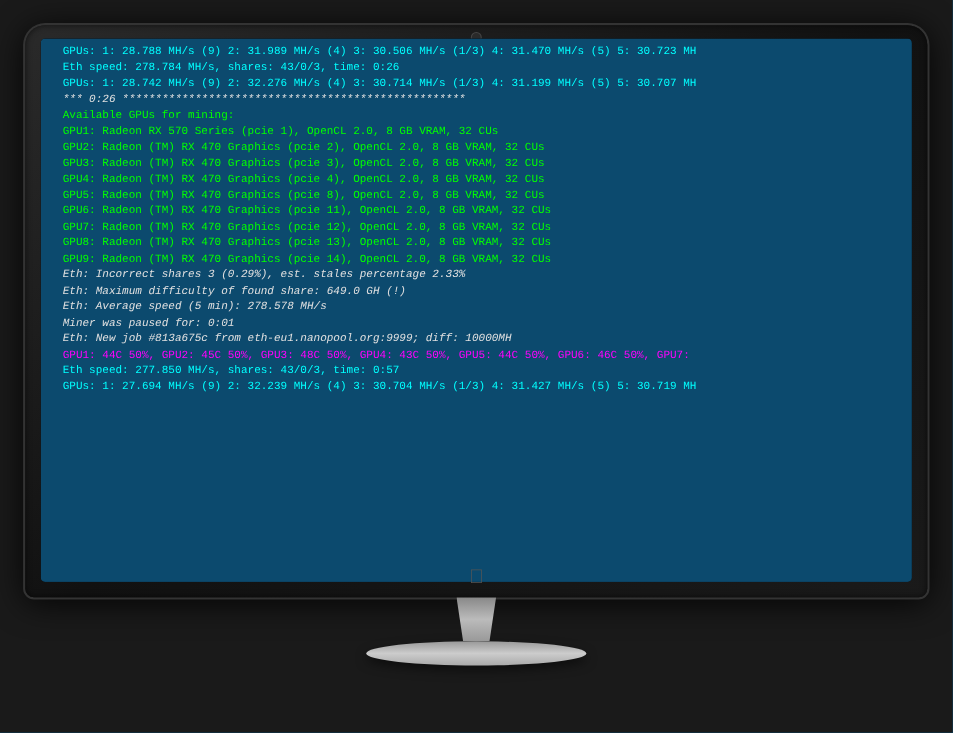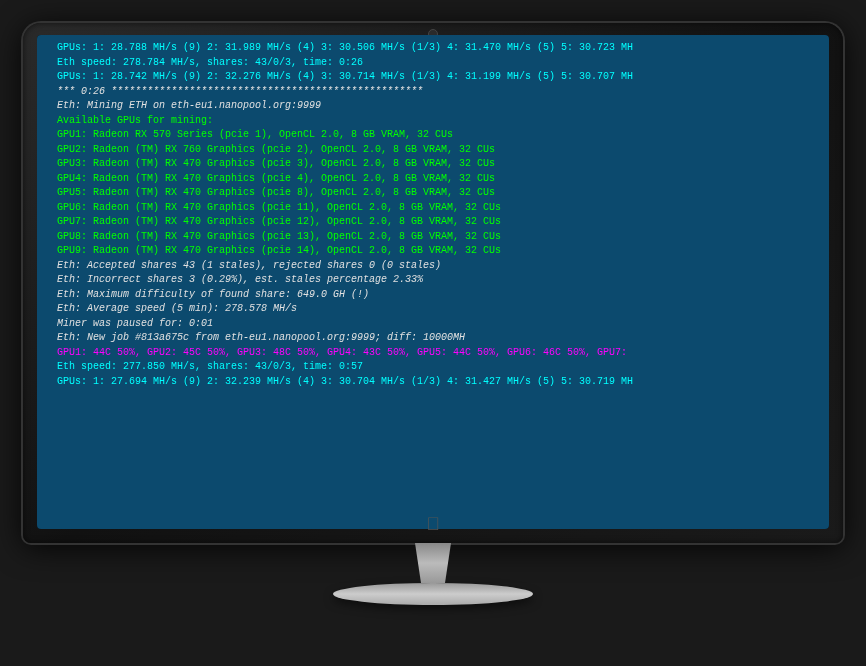--- a/index.html
+++ b/index.html
@@ -109,32 +109,30 @@
 
 <div class="monitor-outer">
   <div class="monitor-bezel">
     <div class="screen">
       <div class="terminal" id="terminal-output">
       <span class="line cyan">GPUs: 1: 28.788 MH/s (9) 2: 31.989 MH/s (4) 3: 30.506 MH/s (1/3) 4: 31.470 MH/s (5) 5: 30.723 MH</span>
           <span class="line cyan">Eth speed: 278.784 MH/s, shares: 43/0/3, time: 0:26</span>
           <span class="line cyan">GPUs: 1: 28.742 MH/s (9) 2: 32.276 MH/s (4) 3: 30.714 MH/s (1/3) 4: 31.199 MH/s (5) 5: 30.707 MH</span>
           <span class="line white"></span>
           <span class="line white">*** 0:26 ****************************************************</span>
-          <span class="line white">Eth: Mining ETH on eth-eu1.nanopool.org:9999</span>
           <span class="line green">Available GPUs for mining:</span>
           <span class="line green">GPU1: Radeon RX 570 Series (pcie 1), OpenCL 2.0, 8 GB VRAM, 32 CUs</span>
-          <span class="line green">GPU2: Radeon (TM) RX 760 Graphics (pcie 2), OpenCL 2.0, 8 GB VRAM, 32 CUs</span>
+          <span class="line green">GPU2: Radeon (TM) RX 470 Graphics (pcie 2), OpenCL 2.0, 8 GB VRAM, 32 CUs</span>
           <span class="line green">GPU3: Radeon (TM) RX 470 Graphics (pcie 3), OpenCL 2.0, 8 GB VRAM, 32 CUs</span>
           <span class="line green">GPU4: Radeon (TM) RX 470 Graphics (pcie 4), OpenCL 2.0, 8 GB VRAM, 32 CUs</span>
           <span class="line green">GPU5: Radeon (TM) RX 470 Graphics (pcie 8), OpenCL 2.0, 8 GB VRAM, 32 CUs</span>
           <span class="line green">GPU6: Radeon (TM) RX 470 Graphics (pcie 11), OpenCL 2.0, 8 GB VRAM, 32 CUs</span>
           <span class="line green">GPU7: Radeon (TM) RX 470 Graphics (pcie 12), OpenCL 2.0, 8 GB VRAM, 32 CUs</span>
           <span class="line green">GPU8: Radeon (TM) RX 470 Graphics (pcie 13), OpenCL 2.0, 8 GB VRAM, 32 CUs</span>
           <span class="line green">GPU9: Radeon (TM) RX 470 Graphics (pcie 14), OpenCL 2.0, 8 GB VRAM, 32 CUs</span>
-          <span class="line white">Eth: Accepted shares 43 (1 stales), rejected shares 0 (0 stales)</span>
           <span class="line white">Eth: Incorrect shares 3 (0.29%), est. stales percentage 2.33%</span>
           <span class="line white">Eth: Maximum difficulty of found share: 649.0 GH (!)</span>
           <span class="line white">Eth: Average speed (5 min): 278.578 MH/s</span>
           <span class="line white">Miner was paused for: 0:01</span>
           <span class="line white"></span>
           <span class="line white">Eth: New job #813a675c from eth-eu1.nanopool.org:9999; diff: 10000MH</span>
           <span class="line magenta">GPU1: 44C 50%, GPU2: 45C 50%, GPU3: 48C 50%, GPU4: 43C 50%, GPU5: 44C 50%, GPU6: 46C 50%, GPU7:</span>
           <span class="line cyan">Eth speed: 277.850 MH/s, shares: 43/0/3, time: 0:57</span>
           <span class="line cyan">GPUs: 1: 27.694 MH/s (9) 2: 32.239 MH/s (4) 3: 30.704 MH/s (1/3) 4: 31.427 MH/s (5) 5: 30.719 MH</span>
         </div>

